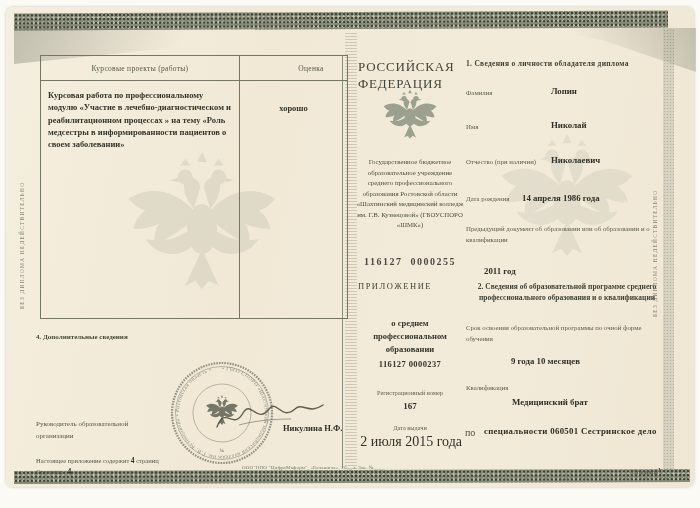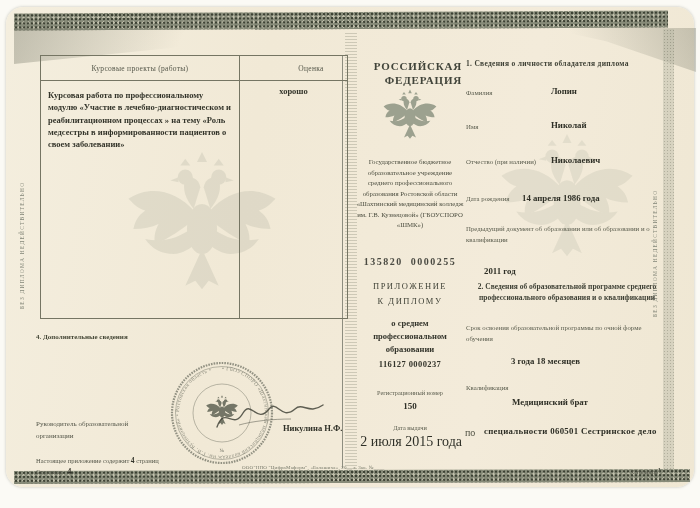--- a/index.html
+++ b/index.html
@@ -5,21 +5,21 @@
   html,body{margin:0;padding:0;}
   body{
     width:700px;height:508px;position:relative;overflow:hidden;
     background:#fbfaf5;
     font-family:"Liberation Serif","DejaVu Serif",serif;
     color:#3b3c31;
   }
   .page{
     position:absolute;left:6px;top:7px;width:688px;height:480px;
     background:linear-gradient(100deg,#f4eede 0%,#f1e9d6 35%,#f3ebda 70%,#efe7d3 100%);
-    border-radius:17px;
+    border-radius:7px;
     box-shadow:0 0 3px rgba(90,90,70,.35);
   }
   
   .band{
     position:absolute;
     background-color:#878b79;
     background-image:
       radial-gradient(rgba(46,51,38,.85) 1px, transparent 1.3px),
       radial-gradient(rgba(232,227,206,.6) 1px, transparent 1.3px);
     background-size:4px 4px,5px 5px;
@@ -57,43 +57,43 @@
     position:absolute;left:34px;top:48px;width:308px;height:264px;
     border-collapse:collapse;table-layout:fixed;
   }
   .cw-table th,.cw-table td{border:1px solid #757563;vertical-align:top;}
   .cw-table th{
     font-weight:normal;font-size:7.5px;color:#55574a;text-align:center;
     height:22px;vertical-align:middle;letter-spacing:.3px;
   }
   .cw-table td{font-size:8.5px;font-weight:bold;color:#34352b;padding:8px 7px;line-height:1.45;}
   .col-grade{width:70px;text-align:center;padding-left:36px;}
-  td.col-grade{padding-top:4px;}
+  td.col-grade{padding-top:21px;}
   .watermark{position:absolute;pointer-events:none;}
   .wm-left{left:112px;top:135px;width:168px;height:184px;color:#8a9180;opacity:.17;}
   .wm-right{left:486px;top:118px;width:150px;height:164px;color:#8a9180;opacity:.14;}
   .additional-heading{position:absolute;left:30px;top:326px;font-size:7px;font-weight:bold;color:#474augh;}
   .additional-heading{color:#474938;}
   .stamp{position:absolute;left:160px;top:350px;width:112px;height:112px;opacity:.8;}
   .signature{position:absolute;left:205px;top:388px;width:120px;height:48px;}
   .head-label{position:absolute;left:30px;top:412px;width:130px;font-size:7px;color:#55574a;line-height:1.7;}
   .head-name{position:absolute;left:277px;top:416px;font-size:8.5px;font-weight:bold;color:#2e2f26;}
   .pages-note{position:absolute;left:30px;top:449px;font-size:6.5px;color:#55574a;}
   .pages-note b{font-size:7.5px;color:#33342b;}
   .page-num-left{position:absolute;left:30px;top:460px;font-size:6.5px;color:#55574a;}
   .page-num-left b{font-size:7.5px;color:#33342b;}
   .printer-note{position:absolute;left:236px;top:458px;font-size:5px;color:#77796a;letter-spacing:.2px;}
-  .country{position:absolute;left:352px;top:52px;width:104px;text-align:right;
-    font-size:11px;font-weight:bold;letter-spacing:.8px;color:#41443a;line-height:1.3;}
+  .country{position:absolute;left:352px;top:52px;width:104px;text-align:left;
+    font-size:13px;font-weight:normal;letter-spacing:.8px;color:#41443a;line-height:1.3;}
   .coat{position:absolute;left:374px;top:78px;width:60px;height:68px;color:#8e9583;opacity:.85;}
   .institution{position:absolute;left:349px;top:150px;width:110px;text-align:center;
     font-size:6.8px;color:#4c4e40;line-height:1.55;}
   .serial-top{position:absolute;left:348px;top:249px;width:112px;text-align:center;
     font-size:10px;font-weight:bold;letter-spacing:1.5px;color:#4b4b43;white-space:pre;}
-  .doc-type{position:absolute;left:352px;top:272px;width:104px;text-align:center;
+  .doc-type{position:absolute;left:352px;top:272px;width:104px;
     font-size:8.5px;letter-spacing:1.5px;color:#3f4136;line-height:1.8;}
   .doc-subtype{position:absolute;left:352px;top:310px;width:104px;text-align:center;
     font-size:8.5px;font-weight:bold;color:#33342b;line-height:1.5;}
   .serial-bottom{margin-top:3px;font-size:8.5px;font-weight:bold;letter-spacing:.4px;}
   .reg-label{position:absolute;left:352px;top:382px;width:104px;text-align:center;font-size:6.3px;color:#5a5c4d;}
   .reg-value{position:absolute;left:352px;top:394px;width:104px;text-align:center;font-size:9px;font-weight:bold;color:#2f3028;}
   .date-label{position:absolute;left:352px;top:417px;width:104px;text-align:center;font-size:6.3px;color:#5a5c4d;}
   .date-value{position:absolute;left:352px;top:427px;width:104px;text-align:right;font-size:14px;font-weight:normal;color:#2f3028;}
 
   
@@ -211,31 +211,30 @@
     <span>Страница</span>&nbsp;&nbsp;
     <b>4</b>
   </div>
   <div class="printer-note">ООО"НПО "ЦифраМаформ", «Балашиха», 20__ г. Зак. №____</div>
 
   <div class="country">РОССИЙСКАЯ ФЕДЕРАЦИЯ</div>
   <svg class="coat" viewBox="0 0 100 110">
       <use href="#eagle"></use>
     </svg>
   <div class="institution">Государственное бюджетное образовательное учреждение среднего профессионального образования Ростовской области «Шахтинский медицинский колледж им. Г.В. Кузнецовой» (ГБОУСПОРО «ШМК»)</div>
-  <div class="serial-top">135820  0000255</div>
+  <div class="serial-top">116127  0000255</div>
   <div class="doc-type">
     <div>ПРИЛОЖЕНИЕ</div>
-    <div>К ДИПЛОМУ</div>
   </div>
   <div class="doc-subtype">
     <div>о среднем профессиональном образовании</div>
     <div class="serial-bottom">116127 0000237</div>
   </div>
   <div class="reg-label">Регистрационный номер</div>
-  <div class="reg-value">150</div>
+  <div class="reg-value">167</div>
   <div class="date-label">Дата выдачи</div>
   <div class="date-value">2 июля 2015 года</div>
 
   <svg class="watermark wm-right" viewBox="0 0 100 110">
       <use href="#eagle"></use>
     </svg>
 
   <div class="s1-title">1. Сведения о личности обладателя диплома</div>
 
   <div class="field-label fl-1">Фамилия</div>
@@ -249,21 +248,21 @@
 
   <div class="field-label fl-4">Дата рождения</div>
   <div class="field-value fv-4">14 апреля  1986 года</div>
 
   <div class="prev-label">Предыдущий документ об образовании или об образовании и о квалификации</div>
   <div class="prev-year">2011 год</div>
 
   <div class="s2-title">2. Сведения об образовательной программе среднего профессионального образования и о квалификации</div>
 
   <div class="duration-label">Срок освоения образовательной программы по очной форме обучения</div>
-  <div class="duration-value">3 года 18 месяцев</div>
+  <div class="duration-value">9 года 10 месяцев</div>
 
   <div class="qual-label">Квалификация</div>
   <div class="qual-value">Медицинский брат</div>
 
   <div class="spec-prefix">по</div>
   <div class="spec-value">специальности 060501 Сестринское дело</div>
 
   <div class="page-num-right">
     <span>Страница</span><b>1</b>
   </div>

